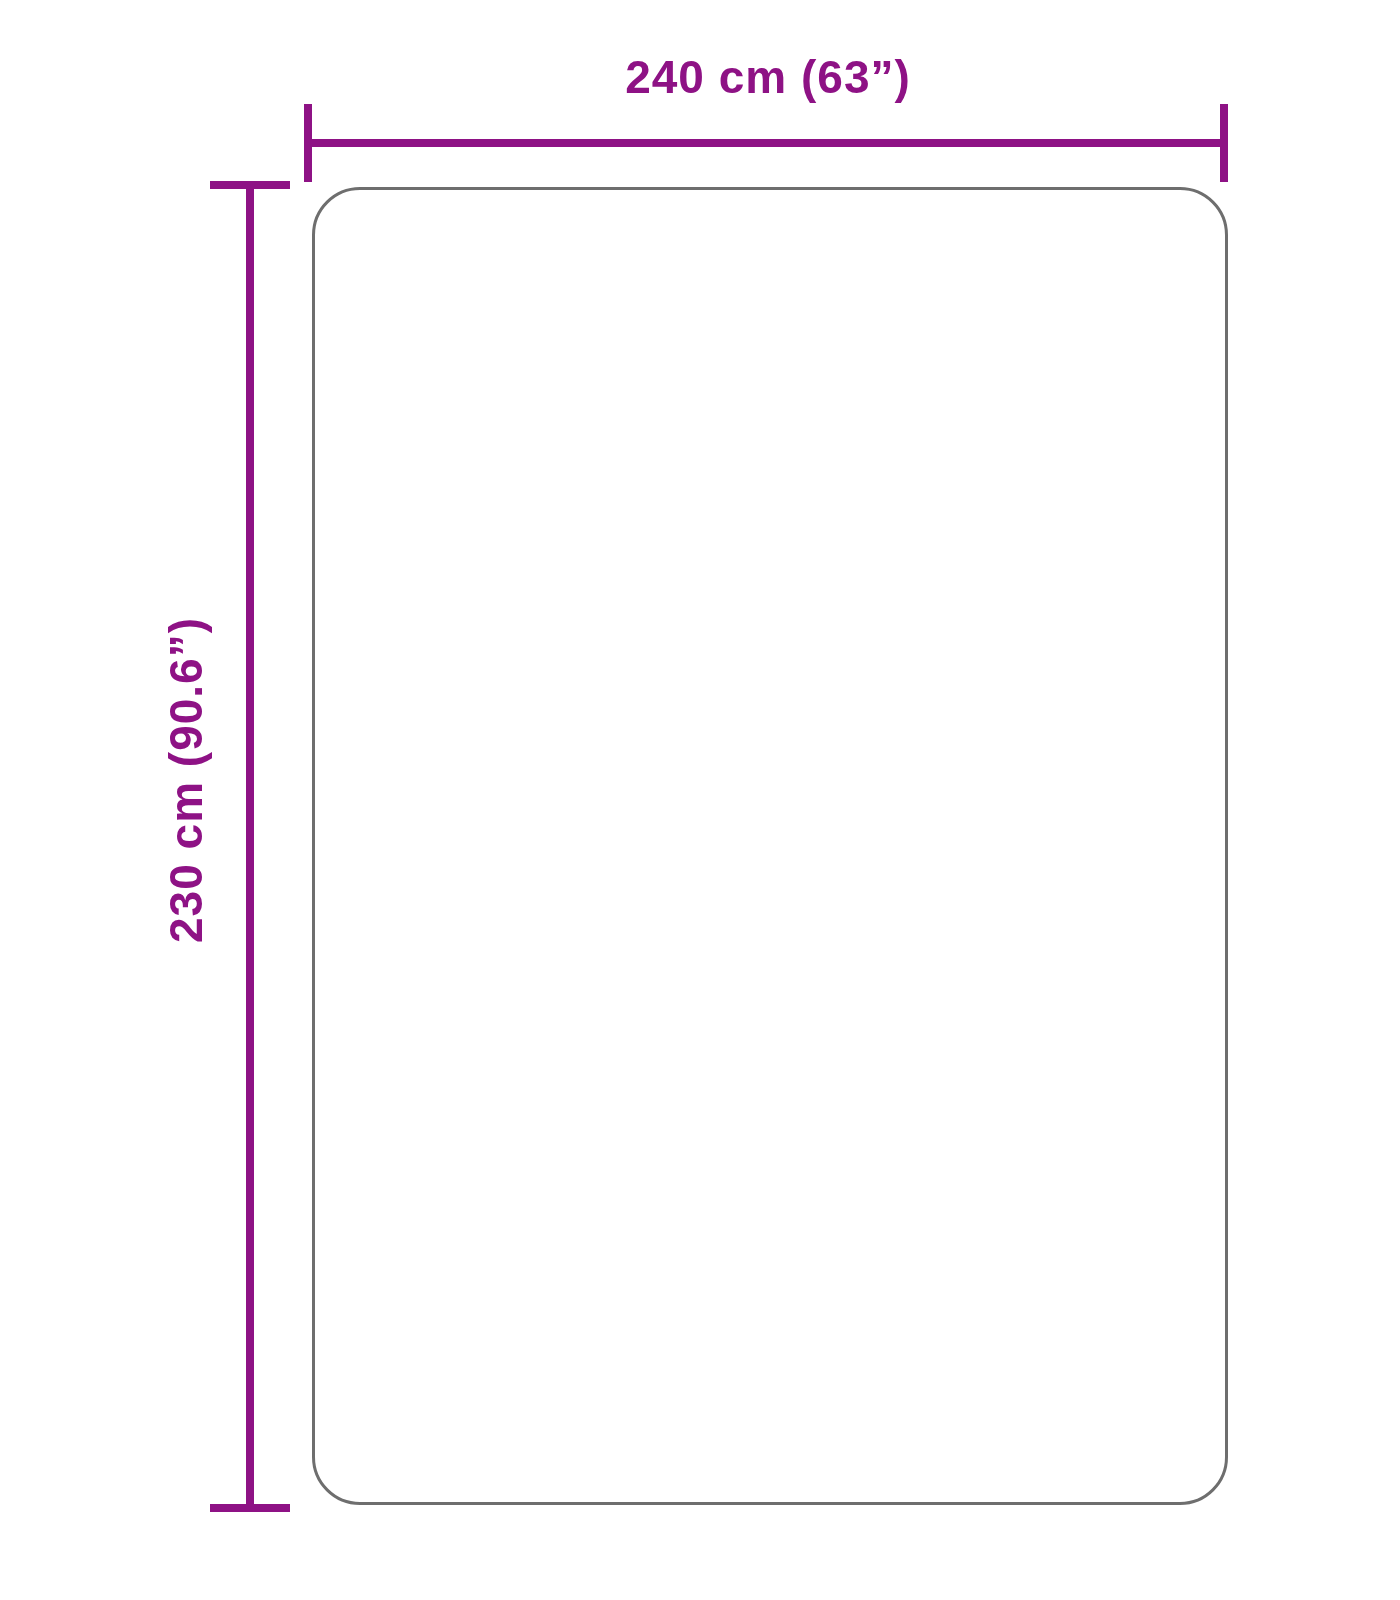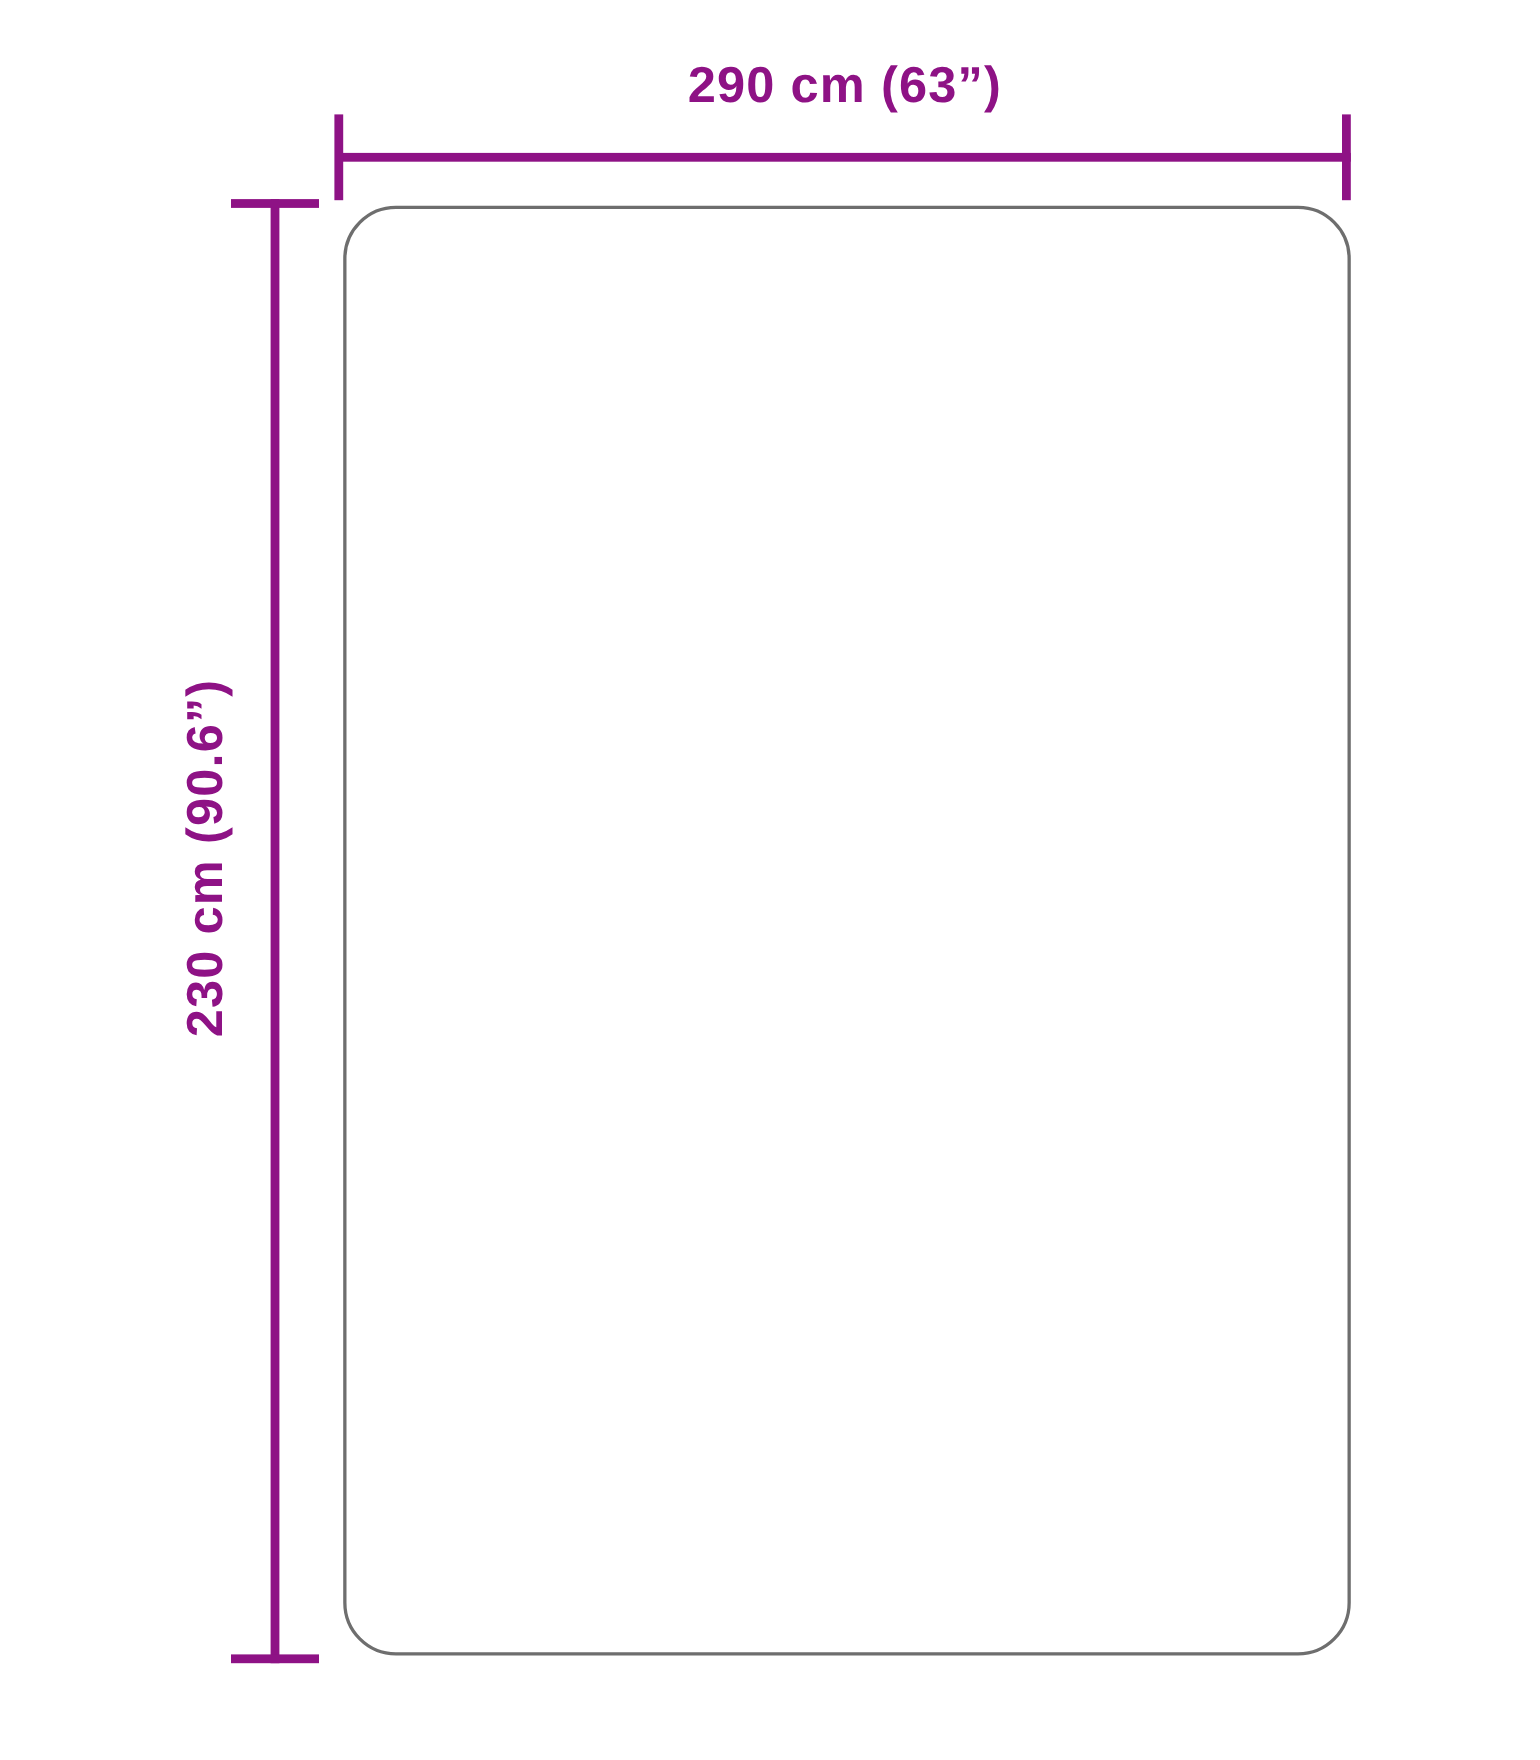--- a/index.html
+++ b/index.html
@@ -95,20 +95,20 @@
 </head>
 <body>
 
 <div class="canvas">
 
   <div class="rug-outline"></div>
 
   <div class="dim-line h-line"></div>
   <div class="dim-tick h-tick h-tick-left"></div>
   <div class="dim-tick h-tick h-tick-right"></div>
-  <div class="h-label">290 cm (63”)</div>
+  <div class="h-label">240 cm (63”)</div>
 
   <div class="dim-line v-line"></div>
   <div class="dim-tick v-tick v-tick-top"></div>
   <div class="dim-tick v-tick v-tick-bottom"></div>
   <div class="v-label">230 cm (90.6”)</div>
 
 </div>
 
 </body></html>

